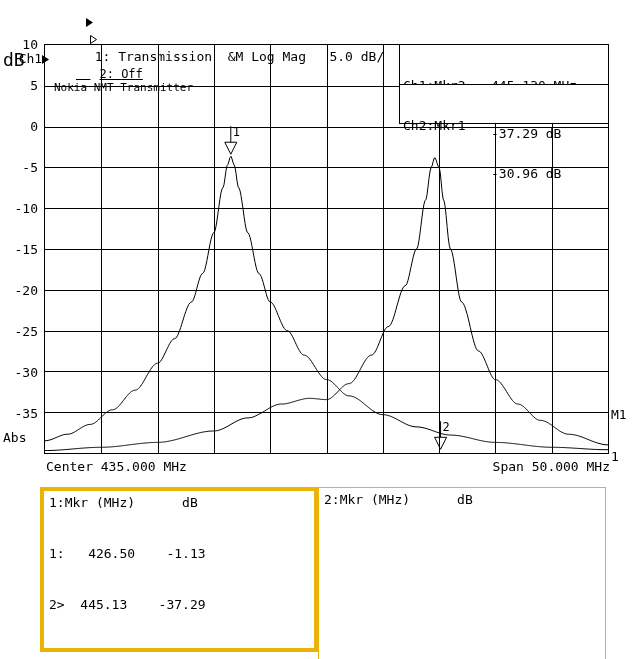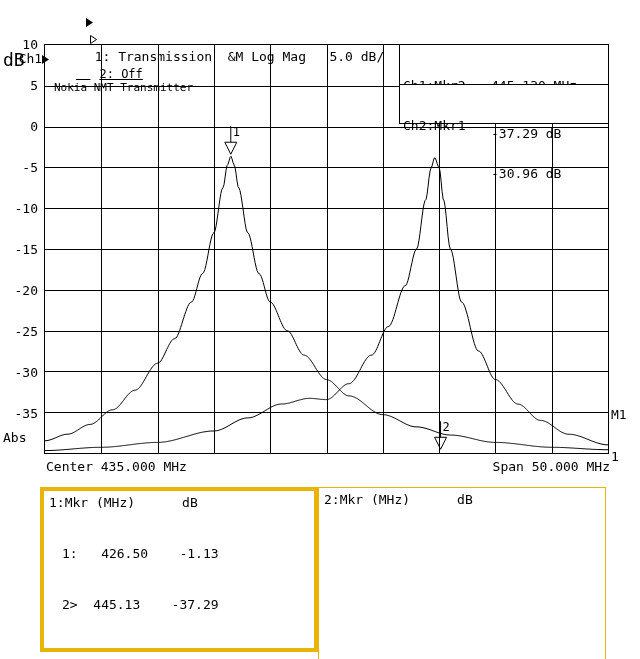--- a/index.html
+++ b/index.html
@@ -151,21 +151,21 @@
     line-height: 17px;
     padding: 3px 0 0 5px;
     white-space: pre;
   }
   .tbl-rows {
     font-size: 13px;
     line-height: 17px;
     padding: 0 0 0 5px;
     white-space: pre;
   }
-  .tbl-row { white-space: pre; margin-left: 13px; }
+  .tbl-row { white-space: pre; }
 </style>
 </head>
 <body>
 
 <div id="top-status" class="abs mono">
   <span class="tri-outline">
     <svg width="7" height="9" viewBox="0 0 7 9">
         <polygon points="0,0 7,4.5 0,9" fill="#000"></polygon>
       </svg>
   </span><span>1: Transmission  &amp;M Log Mag   5.0 dB/  Ref  10.00 dB   C</span>

